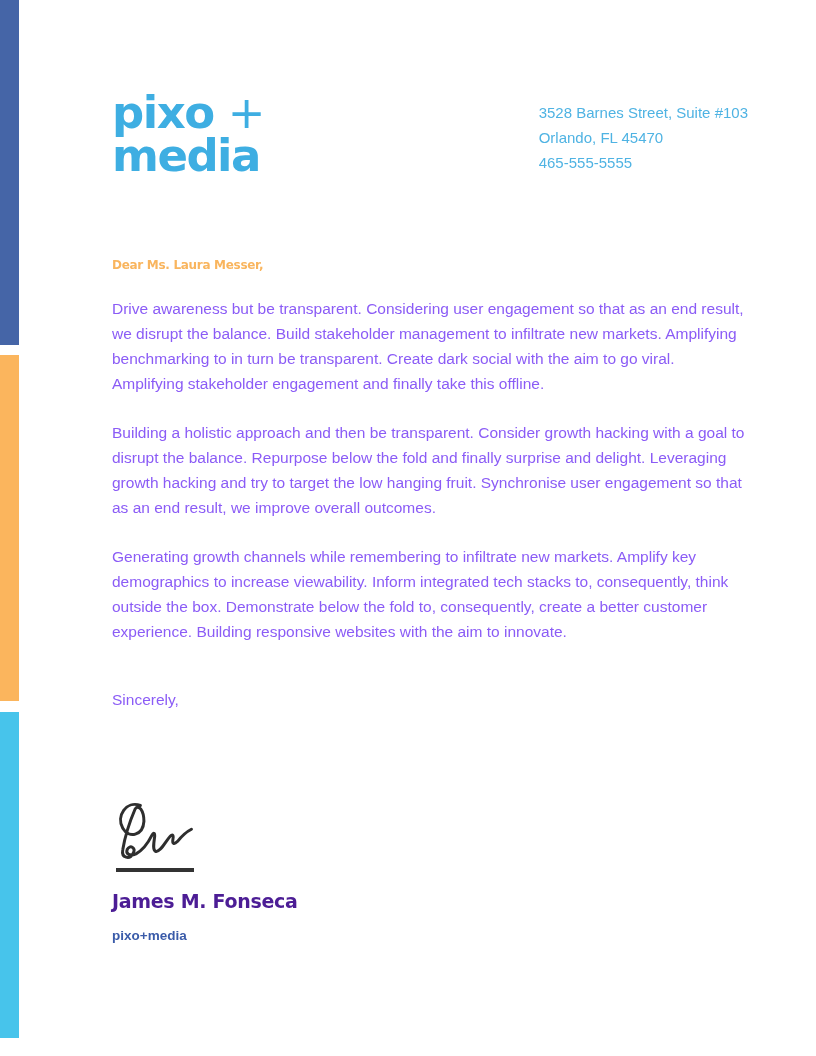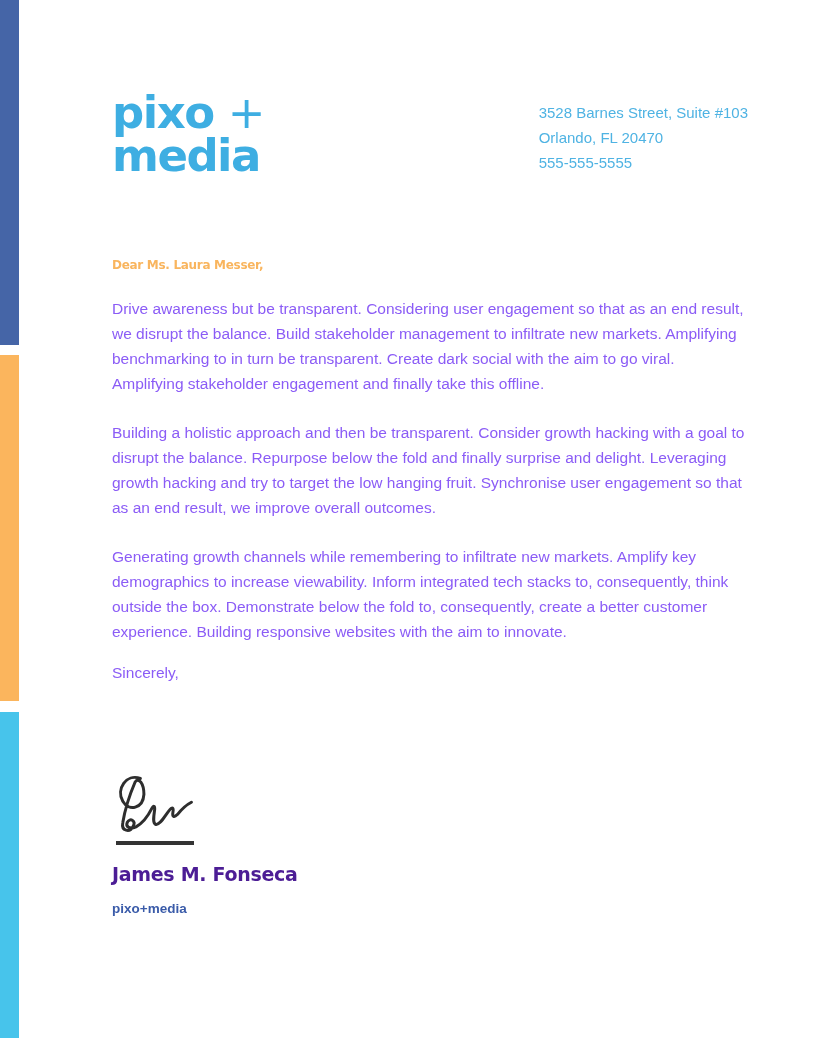--- a/index.html
+++ b/index.html
@@ -50,21 +50,21 @@
     font-size: 12px;
     letter-spacing: -0.3px;
   }
   .letter p {
     margin-top: 24px;
     color: #8b5cf6;
     font-size: 15.5px;
     line-height: 25px;
     max-width: 640px;
   }
-  .letter p.closing { margin-top: 16px; }
+  .letter p.closing { margin-top: 43px; }
 
   
   .sig-block { margin-top: 88px; }
   .sig-scribble { display: block; margin-left: 2px; }
   .sig-line {
     width: 78px;
     height: 4px;
     background: #333333;
     margin-top: 6px;
     margin-left: 4px;
@@ -97,22 +97,22 @@
 
   <div class="content">
 
     <header class="header">
       <div class="logo">
         <div><span>pixo</span> <span class="plus">+</span></div>
         <div>media</div>
       </div>
       <div class="contact">
         <div>3528 Barnes Street, Suite #103</div>
-        <div>Orlando, FL 20470</div>
-        <div>555-555-5555</div>
+        <div>Orlando, FL 45470</div>
+        <div>465-555-5555</div>
       </div>
     </header>
 
     <main class="letter">
       <div class="greeting">Dear Ms. Laura Messer,</div>
       <p>Drive awareness but be transparent. Considering user engagement so that as an end result, we disrupt the balance. Build stakeholder management to infiltrate new markets. Amplifying benchmarking to in turn be transparent. Create dark social with the aim to go viral. Amplifying stakeholder engagement and finally take this offline.</p>
       <p>Building a holistic approach and then be transparent. Consider growth hacking with a goal to disrupt the balance. Repurpose below the fold and finally surprise and delight. Leveraging growth hacking and try to target the low hanging fruit. Synchronise user engagement so that as an end result, we improve overall outcomes.</p>
       <p>Generating growth channels while remembering to infiltrate new markets. Amplify key demographics to increase viewability. Inform integrated tech stacks to, consequently, think outside the box. Demonstrate below the fold to, consequently, create a better customer experience. Building responsive websites with the aim to innovate.</p>
       <p class="closing">Sincerely,</p>
     </main>

